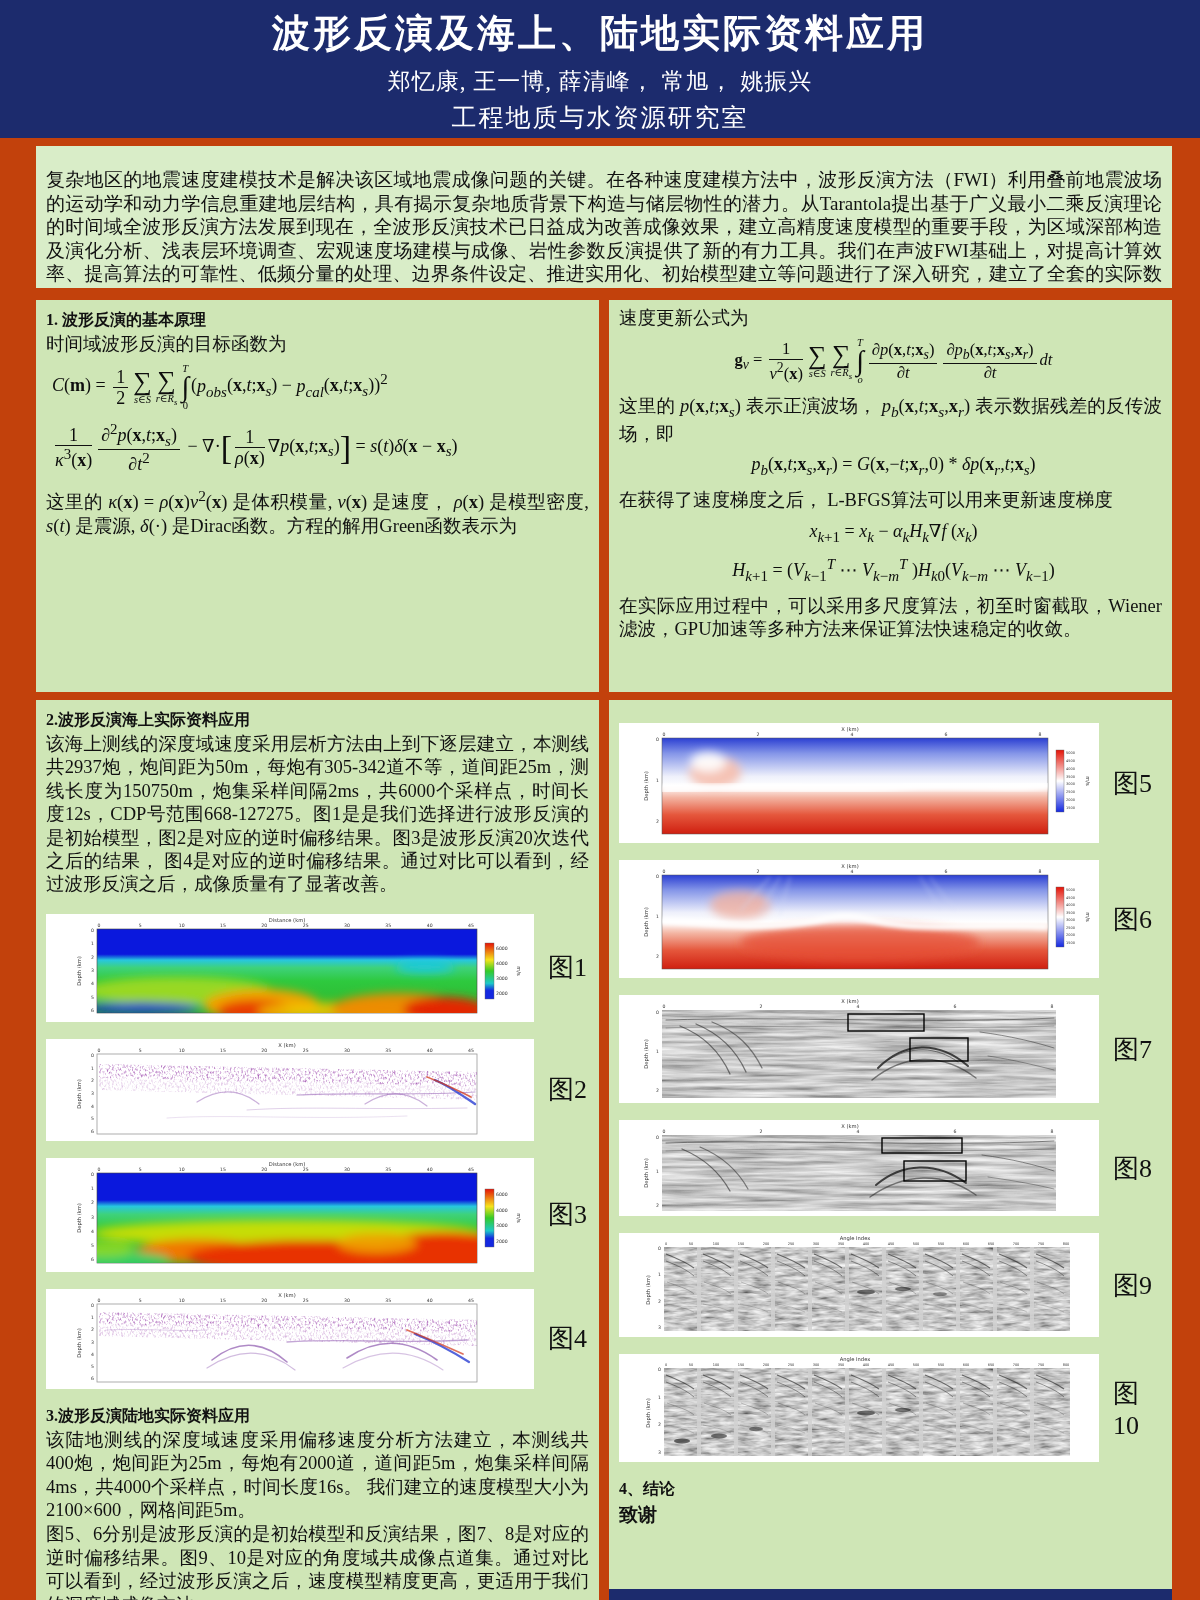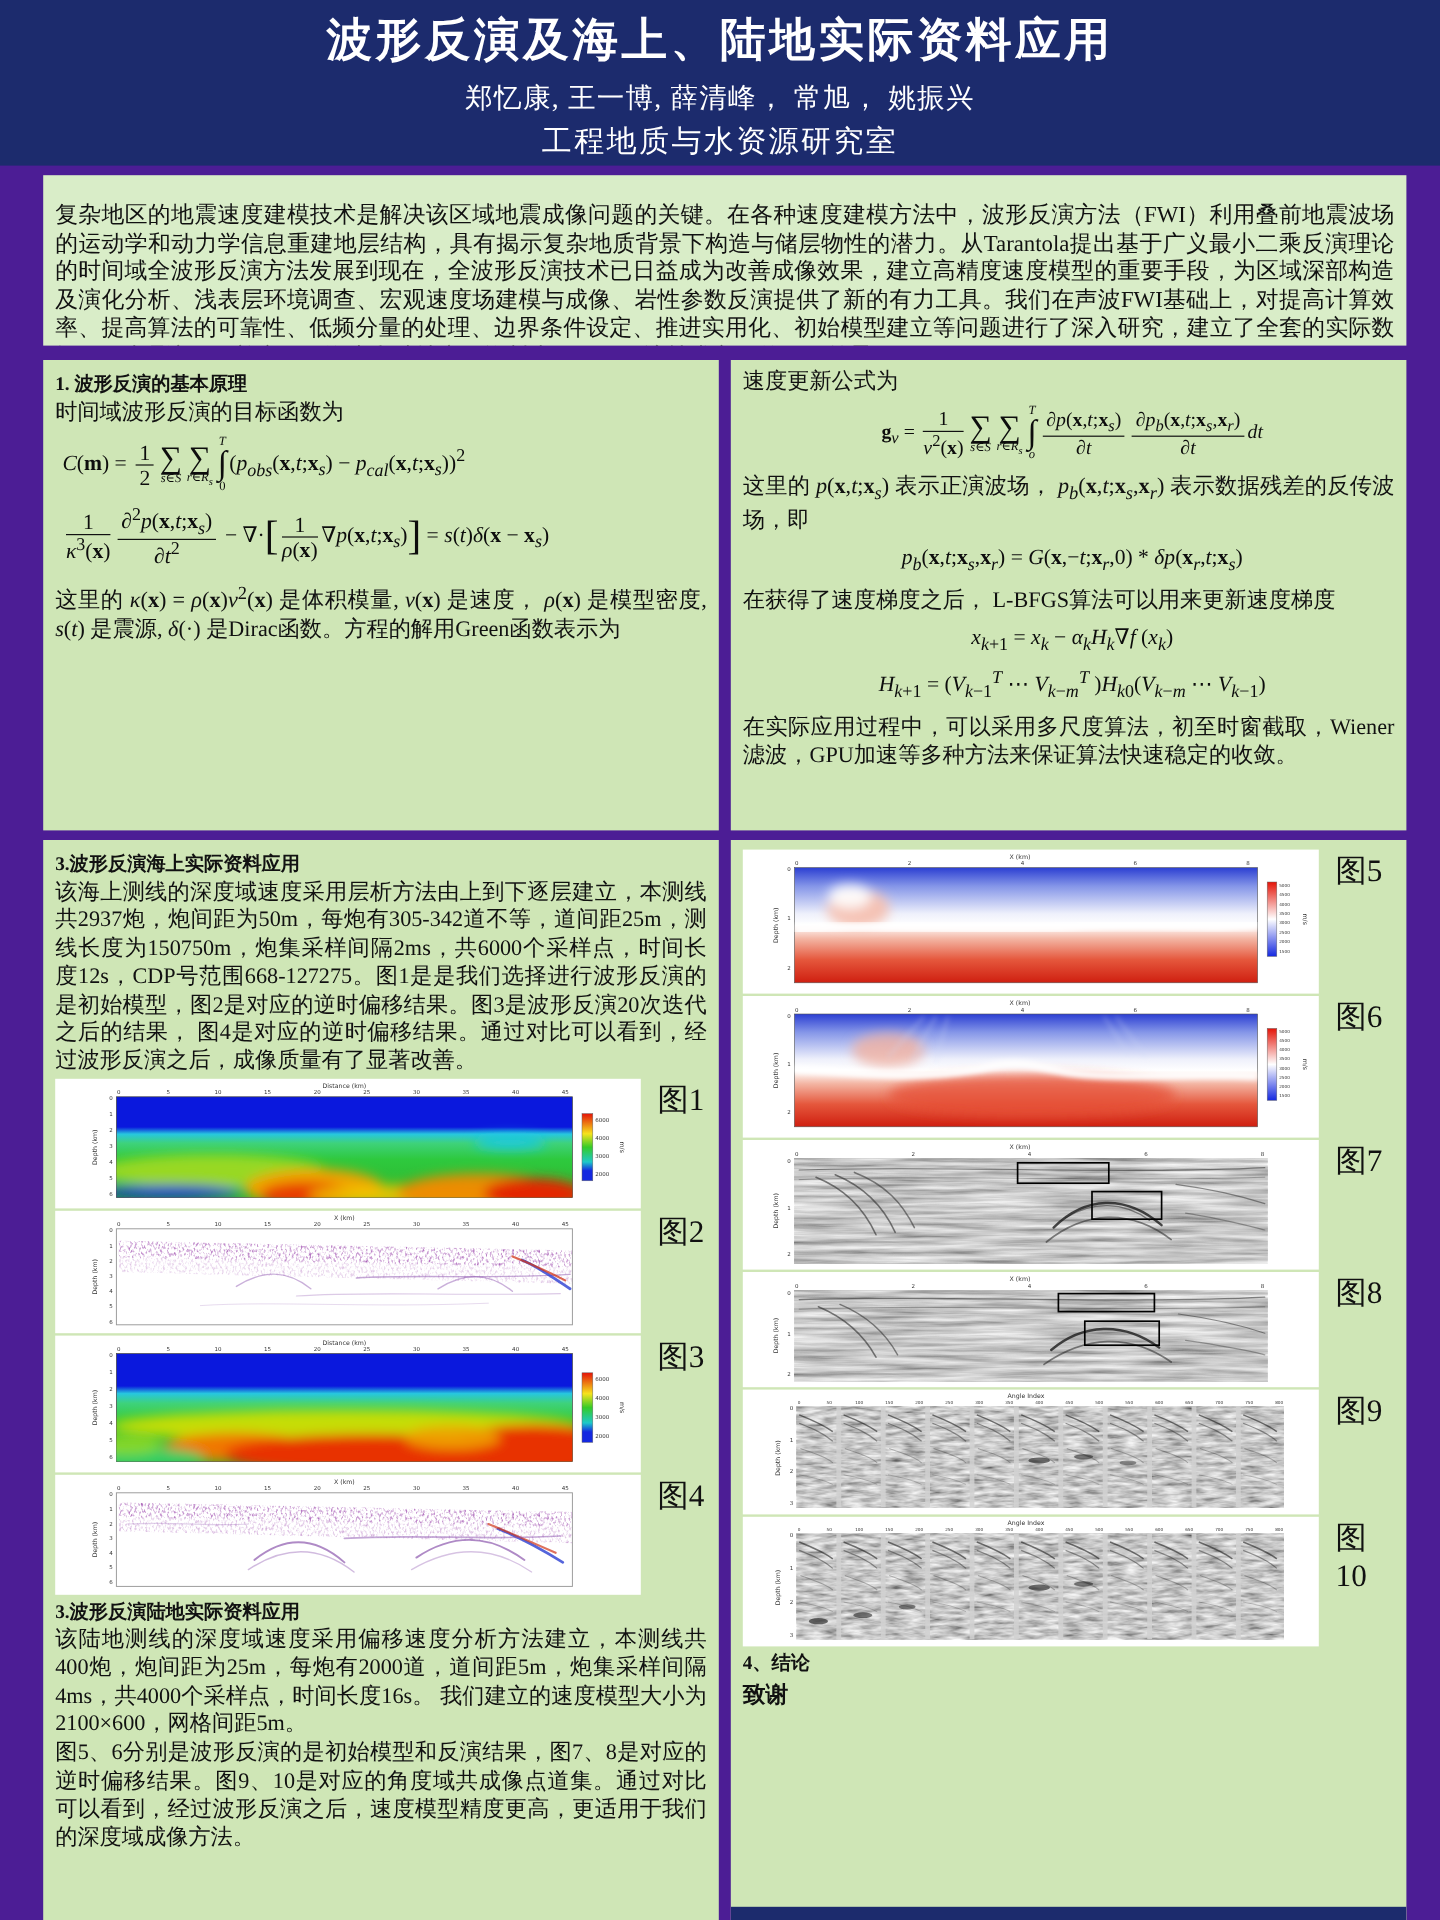--- a/index.html
+++ b/index.html
@@ -1,17 +1,17 @@
 <!DOCTYPE html>
 <html><head>
 <meta charset="utf-8">
 <style>
   html,body{margin:0;padding:0;background:#ffffff}
   body{width:1200px;height:1600px;font-family:"Liberation Serif","DejaVu Serif",serif;color:#111}
-  .page{position:relative;width:1200px;height:1600px;overflow:hidden;background:#4c1d95}
+  .page{position:relative;width:1200px;height:1600px;overflow:hidden;background:#c2410c}
 
   .hdr{height:138px;background:#1c2b6d;color:#fff;text-align:center;box-sizing:border-box;padding-top:4px}
   .title{font-size:38px;font-weight:bold;letter-spacing:3px;margin-top:4px}
   .authors{font-size:23px;margin-top:7px;letter-spacing:1px}
   .affil{font-size:25px;margin-top:4px;letter-spacing:2px}
 
   .abstract{margin:8px 28px 0 36px;background:#d9edc8;padding:22px 10px;box-sizing:border-box;height:142px;overflow:hidden}
   .abstract p{margin:0;font-size:19px;line-height:23.6px;text-align:justify}
 
   .cols{display:flex;margin-left:36px;margin-right:28px;gap:10px}
@@ -29,21 +29,21 @@
   .eq.ind{margin-left:70px}
   .eq.sm{font-size:16.5px}
   .fr{display:inline-flex;flex-direction:column;text-align:center;vertical-align:middle;margin:0 3px;line-height:1.12}
   .fr>span:first-child{border-bottom:1.2px solid #111;padding:0 3px}
   .so{display:inline-flex;flex-direction:column;align-items:center;vertical-align:middle;line-height:0.95;margin:0 2px}
   .so .g{font-size:26px}
   .so .g.int{font-size:28px}
   .so .l{font-size:10.5px}
   .bk{font-size:190%;font-weight:300;vertical-align:middle}
 
-  .figrow{display:flex;align-items:flex-start;margin:2px 0}
+  .figrow{display:flex;align-items:center;margin:17px 0}
   .figcard{background:#fff;padding:1px;flex:0 0 auto}
   .left2 .figcard{width:486px}
   .right2 .figcard{width:478px}
   .figlabel{font-size:26px;margin-left:14px;color:#111}
 
   .footbar{position:absolute;left:0;right:0;bottom:0;height:13px;background:#1c2b6d}
 
   svg{display:block;width:100%;height:auto}
   svg text{font-family:"DejaVu Sans",sans-serif;fill:#333;font-size:4.6px}
   .tk text{font-size:4.6px}
@@ -185,21 +185,21 @@
       <p>在获得了速度梯度之后， L-BFGS算法可以用来更新速度梯度</p>
       <div class="eq center"><i>x</i><sub><i>k</i>+1</sub> = <i>x</i><sub><i>k</i></sub> − <i>α</i><sub><i>k</i></sub><i>H</i><sub><i>k</i></sub>∇<i>f</i> (<i>x</i><sub><i>k</i></sub>)</div>
       <div class="eq center"><i>H</i><sub><i>k</i>+1</sub> = (<i>V</i><sub><i>k</i>−1</sub><sup><i>T</i></sup> ⋯ <i>V</i><sub><i>k</i>−<i>m</i></sub><sup><i>T</i></sup> )<i>H</i><sub><i>k</i>0</sub>(<i>V</i><sub><i>k</i>−<i>m</i></sub> ⋯ <i>V</i><sub><i>k</i>−1</sub>)</div>
       <p>在实际应用过程中，可以采用多尺度算法，初至时窗截取，Wiener滤波，GPU加速等多种方法来保证算法快速稳定的收敛。</p>
     </section>
   </div>
 
   <div class="cols row2">
 
     <section class="panel left2">
-      <h2>3.波形反演海上实际资料应用</h2>
+      <h2>2.波形反演海上实际资料应用</h2>
       <p>该海上测线的深度域速度采用层析方法由上到下逐层建立，本测线共2937炮，炮间距为50m，每炮有305-342道不等，道间距25m，测线长度为150750m，炮集采样间隔2ms，共6000个采样点，时间长度12s，CDP号范围668-127275。图1是是我们选择进行波形反演的是初始模型，图2是对应的逆时偏移结果。图3是波形反演20次迭代之后的结果， 图4是对应的逆时偏移结果。通过对比可以看到，经过波形反演之后，成像质量有了显著改善。</p>
 
       <div class="figrow">
         <div class="figcard">
           <svg viewBox="0 0 486 106">
             <text class="axt" x="240" y="6.5" text-anchor="middle">Distance (km)</text>
             <g class="tk xt">
                 <text x="52.0" y="12.0">0</text>
                 <text x="93.3" y="12.0">5</text>
                 <text x="134.7" y="12.0">10</text>

